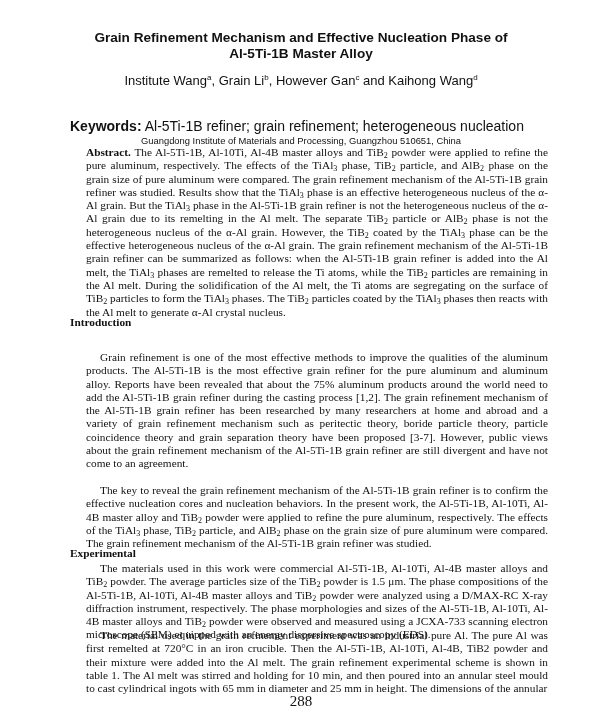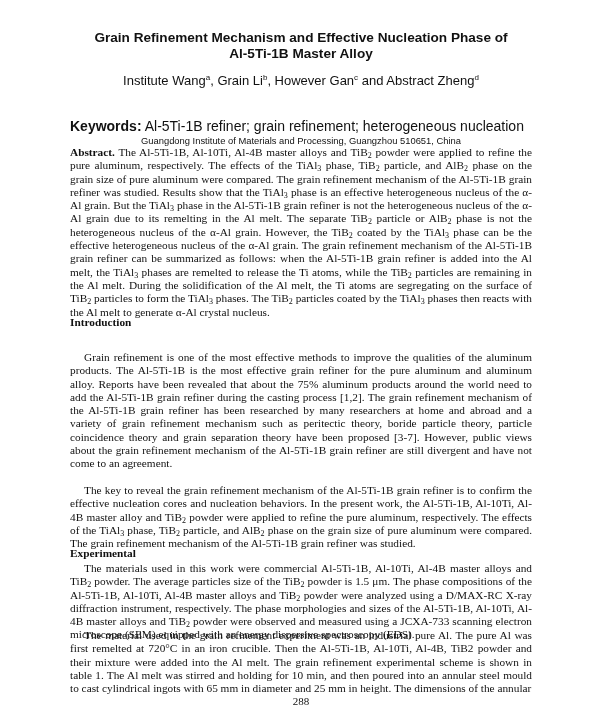--- a/index.html
+++ b/index.html
@@ -17,46 +17,46 @@
   .affil {
     position: absolute; left: 0; top: 91px; width: 462px; text-align: center;
     font-family: "Liberation Sans", sans-serif; font-size: 9.4px; line-height: 12px; margin-top: 44px;
   }
   .keywords {
     position: absolute; left: 0; top: 120px; width: 462px;
     font-family: "Liberation Sans", sans-serif; font-size: 14px; line-height: 12px;
   }
   .keywords b { font-weight: bold; }
   .para {
-    position: absolute; left: 0; width: 462px;
+    position: absolute; left: 16px; width: 462px;
     font-family: "Liberation Serif", serif; font-size: 11.3px; line-height: 13.3px;
     text-align: justify;
   }
   .para.indent { text-indent: 14px; }
   .heading {
     position: absolute; left: 0;
     font-family: "Liberation Serif", serif; font-weight: bold; font-size: 11.3px; line-height: 13px;
   }
   .pagenum {
     position: absolute; left: 0; top: 695px; width: 462px; text-align: center;
-    font-family: "Liberation Serif", serif; font-size: 11px; line-height: 13px;
+    font-family: "Liberation Serif", serif; font-size: 15px; line-height: 13px;
   }
   sub { font-size: 8px; line-height: 0; vertical-align: -2px; }
 </style>
 </head>
 <body>
 
 <div class="page">
   <div class="title">
     <div>Grain Refinement Mechanism and Effective Nucleation Phase of</div>
     <div>Al-5Ti-1B Master Alloy</div>
   </div>
 
   <div class="authors">
-    <span>Institute Wang</span><sup>a</sup><span>, </span><span>Grain Li</span><sup>b</sup><span>, </span><span>However Gan</span><sup>c</sup><span style="white-space:pre"> and </span><span>Abstract Zheng</span><sup>d</sup>
+    <span>Institute Wang</span><sup>a</sup><span>, </span><span>Grain Li</span><sup>b</sup><span>, </span><span>However Gan</span><sup>c</sup><span style="white-space:pre"> and </span><span>Kaihong Wang</span><sup>d</sup>
   </div>
 
   <div class="affil">Guangdong Institute of Materials and Processing, Guangzhou 510651, China</div>
 
   <div class="keywords">
     <b>Keywords:</b><span style="white-space:pre-wrap"> Al-5Ti-1B refiner; grain refinement; heterogeneous nucleation</span>
   </div>
 
   <div class="para" style="top:146px">
     <b>Abstract.</b><span> The Al-5Ti-1B, Al-10Ti, Al-4B master alloys and TiB<sub>2</sub> powder were applied to refine the pure aluminum, respectively. The effects of the TiAl<sub>3</sub> phase, TiB<sub>2</sub> particle, and AlB<sub>2</sub> phase on the grain size of pure aluminum were compared. The grain refinement mechanism of the Al-5Ti-1B grain refiner was studied. Results show that the TiAl<sub>3</sub> phase is an effective heterogeneous nucleus of the α-Al grain. But the TiAl<sub>3</sub> phase in the Al-5Ti-1B grain refiner is not the heterogeneous nucleus of the α-Al grain due to its remelting in the Al melt. The separate TiB<sub>2</sub> particle or AlB<sub>2</sub> phase is not the heterogeneous nucleus of the α-Al grain. However, the TiB<sub>2</sub> coated by the TiAl<sub>3</sub> phase can be the effective heterogeneous nucleus of the α-Al grain. The grain refinement mechanism of the Al-5Ti-1B grain refiner can be summarized as follows: when the Al-5Ti-1B grain refiner is added into the Al melt, the TiAl<sub>3</sub> phases are remelted to release the Ti atoms, while the TiB<sub>2</sub> particles are remaining in the Al melt. During the solidification of the Al melt, the Ti atoms are segregating on the surface of TiB<sub>2</sub> particles to form the TiAl<sub>3</sub> phases. The TiB<sub>2</sub> particles coated by the TiAl<sub>3</sub> phases then reacts with the Al melt to generate α-Al crystal nucleus.</span>

